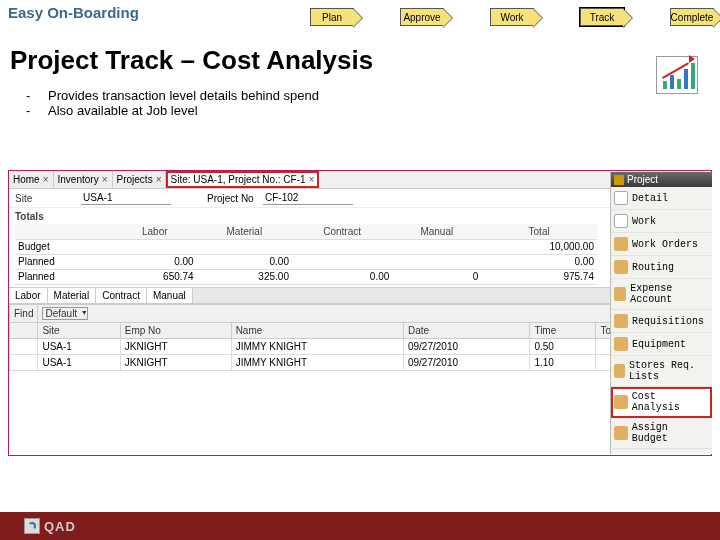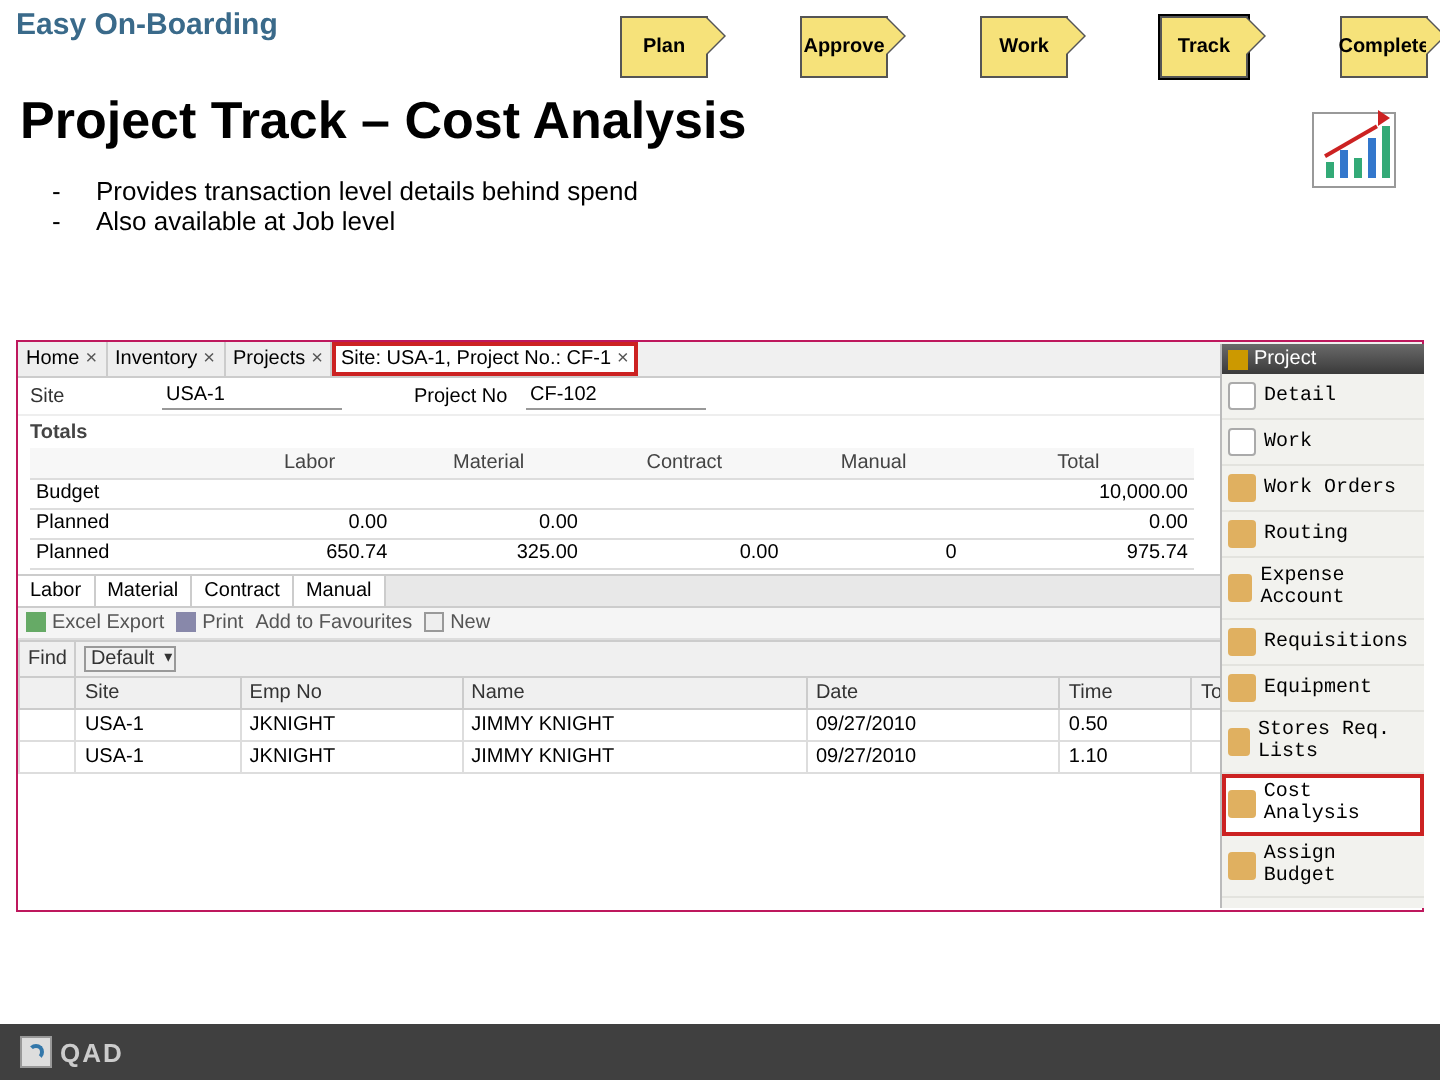--- a/index.html
+++ b/index.html
@@ -22,28 +22,27 @@
     position: absolute;
     top: 8px;
     left: 310px;
     display: flex;
     gap: 46px;
     font-size: 10px;
   }
   .step {
     position: relative;
     width: 44px;
-    height: 31px;
+    height: 18px;
     background: #f6e27a;
     border: 1px solid #555;
     display: flex;
     align-items: center;
     justify-content: center;
     text-align: center;
-    font-weight: bold;
   }
   .step.current { outline: 1px solid #000; }
   .step::after {
     content: "";
     position: absolute;
     right: -10px;
     top: -1px;
     border-top: 10px solid transparent;
     border-bottom: 10px solid transparent;
     border-left: 10px solid #555;
@@ -157,23 +156,23 @@
   .side-item { display:flex; align-items:center; gap:4px; padding:4px 3px; border-bottom:1px solid #e3e3de;font-family:Liberation Mono, monospace;}
   .side-item .fico { width:14px; height:14px; background:#e0b060; border-radius:2px; display:inline-block; position:relative;}
   .side-item .fico.doc { background:#fff; border:1px solid #aaa;}
   .side-item.hl { outline:2px solid #c22; outline-offset:-2px; background:#fff;}
   
   .footer {
     position:absolute;
     bottom:0;
     left:0; right:0;
     height:28px;
-    background:#404040;
+    background:#7f1d1d;
     display:flex;
-    padding-left:10px;
+    padding-left:24px;
   }
   .qad-logo { display:flex; align-items:center; gap:4px; }
   .qad-box { width:16px; height:16px; background:#ddd; border:1px solid #999; position:relative;}
   .qad-box::after { content:""; position:absolute; inset:3px; border:2px solid #37a; border-radius:50%; border-bottom-color:transparent; border-left-color:transparent;}
   .qad-txt { color:#ccc; font-weight:bold; letter-spacing:1px; font-size:13px;}
 </style>
 </head>
 <body>
 
 <div class="header-bar">Easy On-Boarding</div>
@@ -272,37 +271,20 @@
       </tbody>
   </table>
 
   <div class="sub-tabs">
     <div class="sub-tab">Labor</div>
     <div class="sub-tab">Material</div>
     <div class="sub-tab">Contract</div>
     <div class="sub-tab">Manual</div>
   </div>
 
-  <div class="toolbar2">
-    <span class="tbtn">
-        <span class="mini-icon"></span>
-        <span>Excel Export</span>
-      </span>
-    <span class="tbtn">
-        <span class="mini-icon" style="background:#88a"></span>
-        <span>Print</span>
-      </span>
-    <span class="tbtn">
-        <span>Add to Favourites</span>
-      </span>
-    <span class="tbtn">
-        <span class="mini-icon" style="background:#eee;border:1px solid #999"></span>
-        <span>New</span>
-      </span>
-  </div>
 
   <table class="grid">
     <thead>
       <tr>
         <th>Find</th>
         <th colspan="6"><span class="ddl">Default</span></th>
       </tr>
       <tr>
         <th style="width:20px"></th>
         <th>Site</th>

